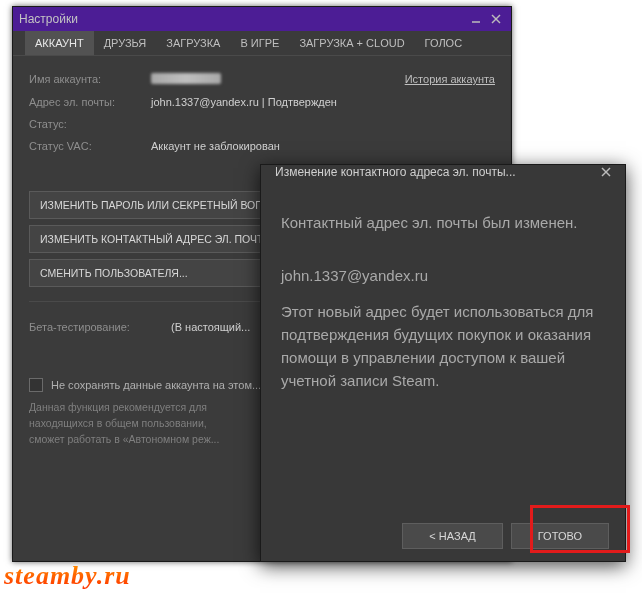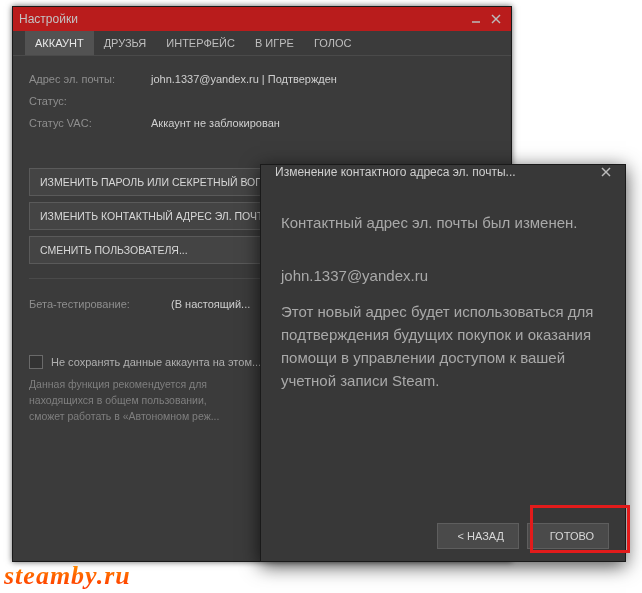--- a/index.html
+++ b/index.html
@@ -23,21 +23,21 @@
     width: 500px; height: 556px;
     background: #3b3b3b;
     border: 1px solid #1a1a1a;
     box-shadow: 0 0 6px rgba(0,0,0,0.6);
     color: #b8b8b8;
   }
   .titlebar {
     display: flex; align-items: center;
     height: 24px;
     padding: 0 6px;
-    background: #b91c1c;
+    background: #4c1d95;
     color: #c4c4c4;
     font-size: 12px;
   }
   .titlebar .tspace { flex: 1; }
   .win-btn {
     width: 18px; height: 14px;
     margin-left: 2px;
     display: inline-flex; align-items: center; justify-content: center;
     color: #bbb; cursor: pointer;
     font-size: 12px;
@@ -119,21 +119,21 @@
   }
 
   .footbar {
     position: absolute;
     bottom: 10px; left: 0; right: 0;
     display: flex; justify-content: flex-end;
     padding: 0 16px;
   }
   .btn {
     min-width: 82px;
-    padding: 6px 14px;
+    padding: 6px 26px;
     margin-left: 8px;
     background: #4a4a4a;
     border: 1px solid #5e5e5e;
     color: #d8d8d8;
     font-size: 11px;
     text-align: right;
     cursor: pointer;
   }
 
   
@@ -209,26 +209,33 @@
         <svg width="10" height="10">
             <line x1="1" y1="1" x2="9" y2="9" stroke="#bbb" stroke-width="1.5"></line>
             <line x1="9" y1="1" x2="1" y2="9" stroke="#bbb" stroke-width="1.5"></line>
           </svg>
       </span>
     </div>
 
     <div class="tabs">
       <div class="tab active">АККАУНТ</div>
       <div class="tab">ДРУЗЬЯ</div>
-      <div class="tab">ИНТЕРФЕЙС</div>
+      <div class="tab">ЗАГРУЗКА</div>
       <div class="tab">В ИГРЕ</div>
+      <div class="tab">ЗАГРУЗКА + CLOUD</div>
       <div class="tab">ГОЛОС</div>
     </div>
 
     <div class="body">
+      <div class="row">
+        <span class="lbl">Имя аккаунта:</span>
+        <span class="val"><span class="blurname"></span></span>
+        <span class="spacer"></span>
+        <span class="link">История аккаунта</span>
+      </div>
       <div class="row">
         <span class="lbl">Адрес эл. почты:</span>
         <span class="val">john.1337@yandex.ru | Подтвержден</span>
       </div>
       <div class="row">
         <span class="lbl">Статус:</span>
       </div>
       <div class="row">
         <span class="lbl">Статус VAC:</span>
         <span class="val">Аккаунт не заблокирован</span>

